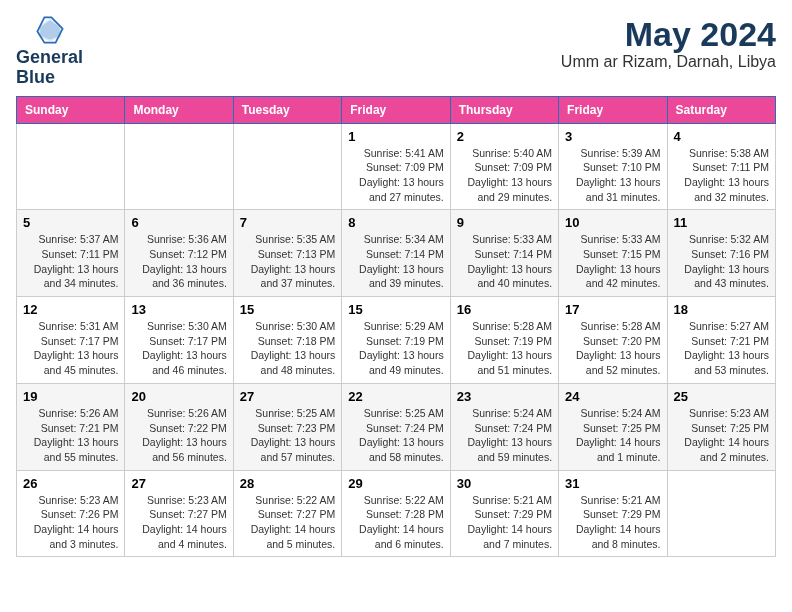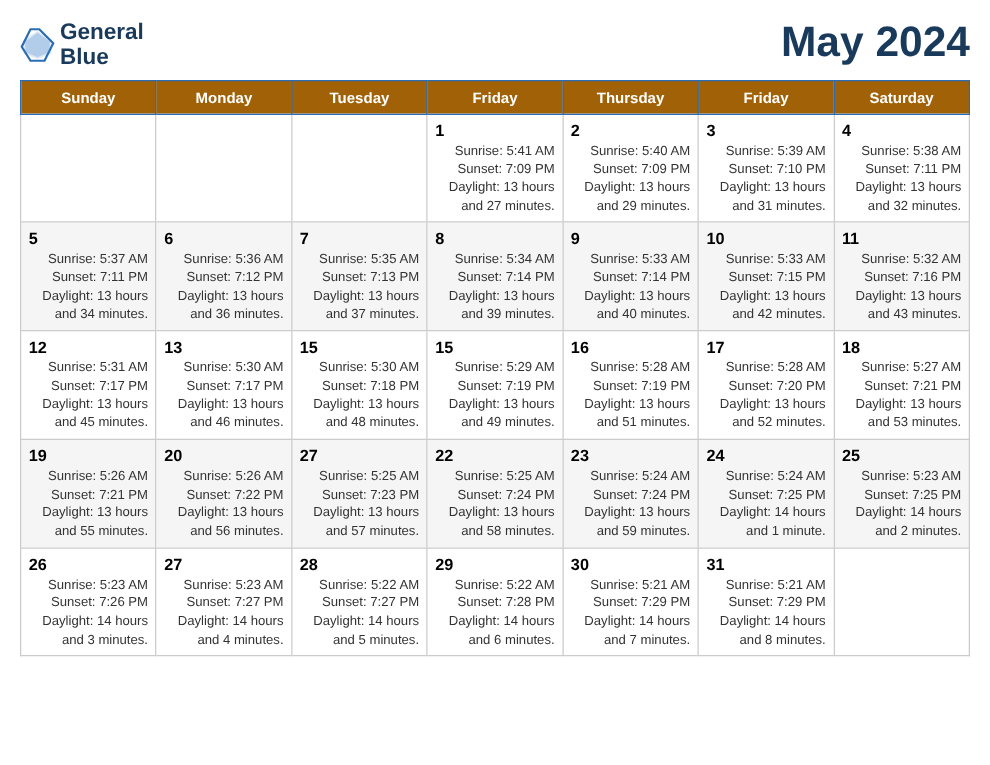--- a/index.html
+++ b/index.html
@@ -13,20 +13,21 @@
     .header-area {
       display: flex;
       justify-content: space-between;
       align-items: flex-start;
       margin-bottom: 8px;
     }
     .logo {
       display: flex;
       align-items: center;
       gap: 4px;
+      flex-direction: column;
     }
     .logo-text {
       font-size: 18px;
       font-weight: bold;
       color: #1a3a5c;
       line-height: 1.1;
     }
     .logo-icon {
       width: 28px;
       height: 28px;
@@ -44,23 +45,23 @@
       font-size: 16px;
       color: #333;
       font-weight: normal;
     }
     .calendar-table {
       width: 100%;
       border-collapse: collapse;
       font-size: 11px;
     }
     .calendar-table th {
-      background-color: #a16207;
+      background-color: #ec4899;
       color: #fff;
-      text-align: center;
+      text-align: left;
       padding: 6px 8px;
       font-size: 12px;
       font-weight: bold;
       border: 1px solid #2a6db5;
     }
     .calendar-table td {
       border: 1px solid #ccc;
       vertical-align: top;
       padding: 5px 6px;
       width: calc(100% / 7);
@@ -97,20 +98,21 @@
       <polygon points="22,2 38,18 28,38 12,38 2,22 12,2" fill="none" stroke="#2a6db5" stroke-width="2.5"></polygon>
       <polygon points="20,6 34,16 34,28 20,34 6,28 6,16" fill="#4a90d0" opacity="0.3"></polygon>
     </svg>
     <div class="logo-text">
       <div>General</div>
       <div>Blue</div>
     </div>
   </div>
   <div class="title-area">
     <div class="month-title">May 2024</div>
+    <div class="location-title">Umm ar Rizam, Darnah, Libya</div>
   </div>
 </div>
 
 <table class="calendar-table">
   <thead>
     <tr>
     <th>Sunday</th>
         <th>Monday</th>
         <th>Tuesday</th>
         <th>Friday</th>

